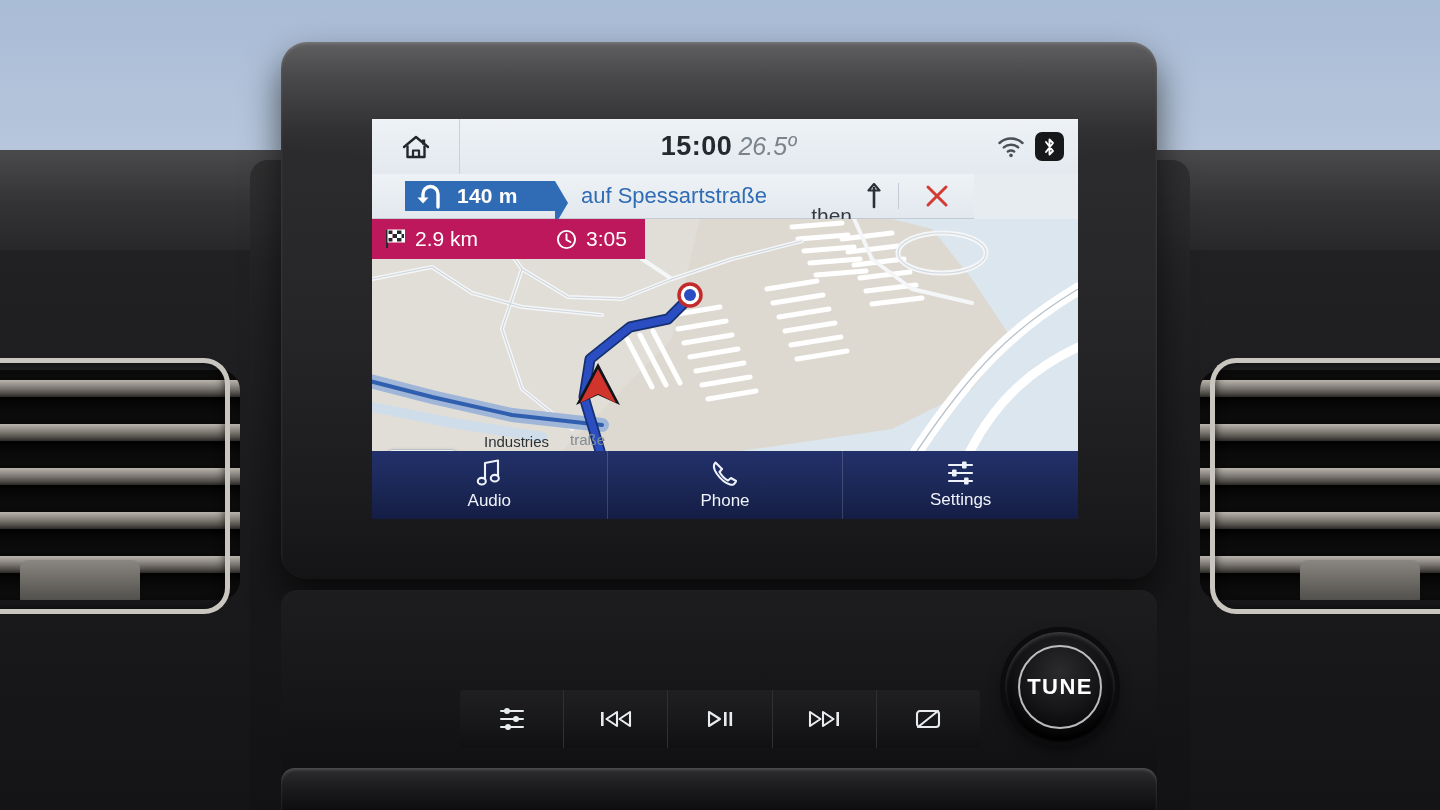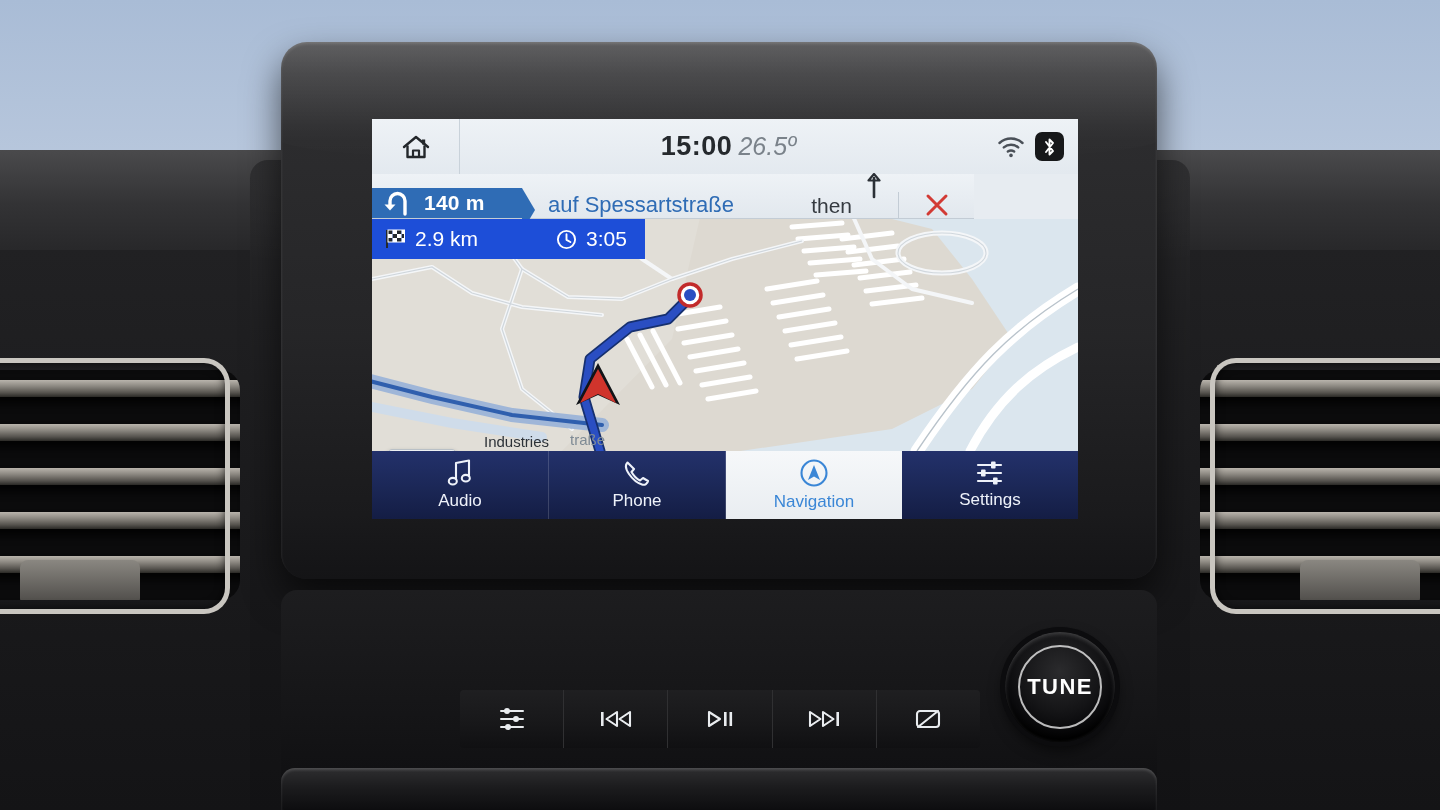--- a/index.html
+++ b/index.html
@@ -111,23 +111,24 @@
   .temp{ font-size:25px; color:#7a828a;font-style:italic; }
   .status-right{ display:flex; align-items:center; gap:10px; padding-right:14px; }
   .bt-badge{
     width:29px; height:29px; border-radius:7px; background:#17181a;
     display:flex; align-items:center; justify-content:center;
   }
 
   
   .nav-banner{
     position:absolute; left:0; top:55px; width:602px; height:45px;
-    display:flex; align-items:flex-end;
+    display:flex; align-items:center;
     background:linear-gradient(180deg,#eef2f6 0%,#e2e8ee 100%);
     border-bottom:1px solid #c3ccd5;
+    padding-left:33px;
   }
   .maneuver{
     width:150px; background:#2f6cb5; display:flex; align-items:center;
     position:relative; color:#fff;
   }
   .maneuver:after{
     content:""; position:absolute; right:-13px; top:0;
     border-top:22.5px solid transparent; border-bottom:22.5px solid transparent;
     border-left:13px solid #2f6cb5;
   }
@@ -149,21 +150,21 @@
     position:absolute; left:0; top:100px; width:706px; height:232px;
     background:#dfe4e7; overflow:hidden;
   }
   .map-svg{ position:absolute; left:0; top:0; }
 
   
   .eta-chip{
     position:absolute; left:0; top:100px; height:40px;
     display:flex; align-items:center; gap:28px;
     padding:0 18px 0 12px;
-    background:#1d4ed8; color:#fff;
+    background:#be185d; color:#fff;
   }
   .eta-item{ display:flex; align-items:center; gap:9px; font-size:21px; }
   .eta-gap{ width:22px; }
 
   
   .btn-glass{
     position:absolute;
     background:linear-gradient(180deg,#eef1f3 0%,#dfe3e6 55%,#d2d7db 100%);
     border:1px solid #b9c0c6; border-radius:5px;
     box-shadow:0 2px 4px rgba(0,0,0,.25);
@@ -472,27 +473,20 @@
         <span class="tab-lbl">Audio</span>
       </div>
 
       <div class="tab">
         <svg width="28" height="28" viewBox="0 0 28 28">
           <path d="M4.5 3.5 C2 6, 2.5 10, 6 15 C9.5 20, 14 24, 19 25.5 C22 26.4, 24.5 24.5, 25 22 L20 19 L17 21.5 C14 20, 10.5 16.5, 8.5 13 L11 10 Z" fill="none" stroke="#eef2fa" stroke-width="2.1" stroke-linejoin="round"></path>
         </svg>
         <span class="tab-lbl">Phone</span>
       </div>
 
-      <div class="tab active">
-        <svg width="30" height="30" viewBox="0 0 30 30">
-          <circle cx="15" cy="15" r="12.5" fill="none" stroke="#3a86d6" stroke-width="2.1"></circle>
-          <path d="M15 7 L21 22 L15 18.5 L9 22 Z" fill="#3a86d6"></path>
-        </svg>
-        <span class="tab-lbl">Navigation</span>
-      </div>
 
 
       <div class="tab">
         <svg width="30" height="26" viewBox="0 0 30 26">
           <g stroke="#eef2fa" stroke-width="2.2" stroke-linecap="round">
             <path d="M3 5 H26"></path>
               <path d="M3 13 H26"></path>
               <path d="M3 21 H26"></path>
           </g>
           <g fill="#eef2fa">

